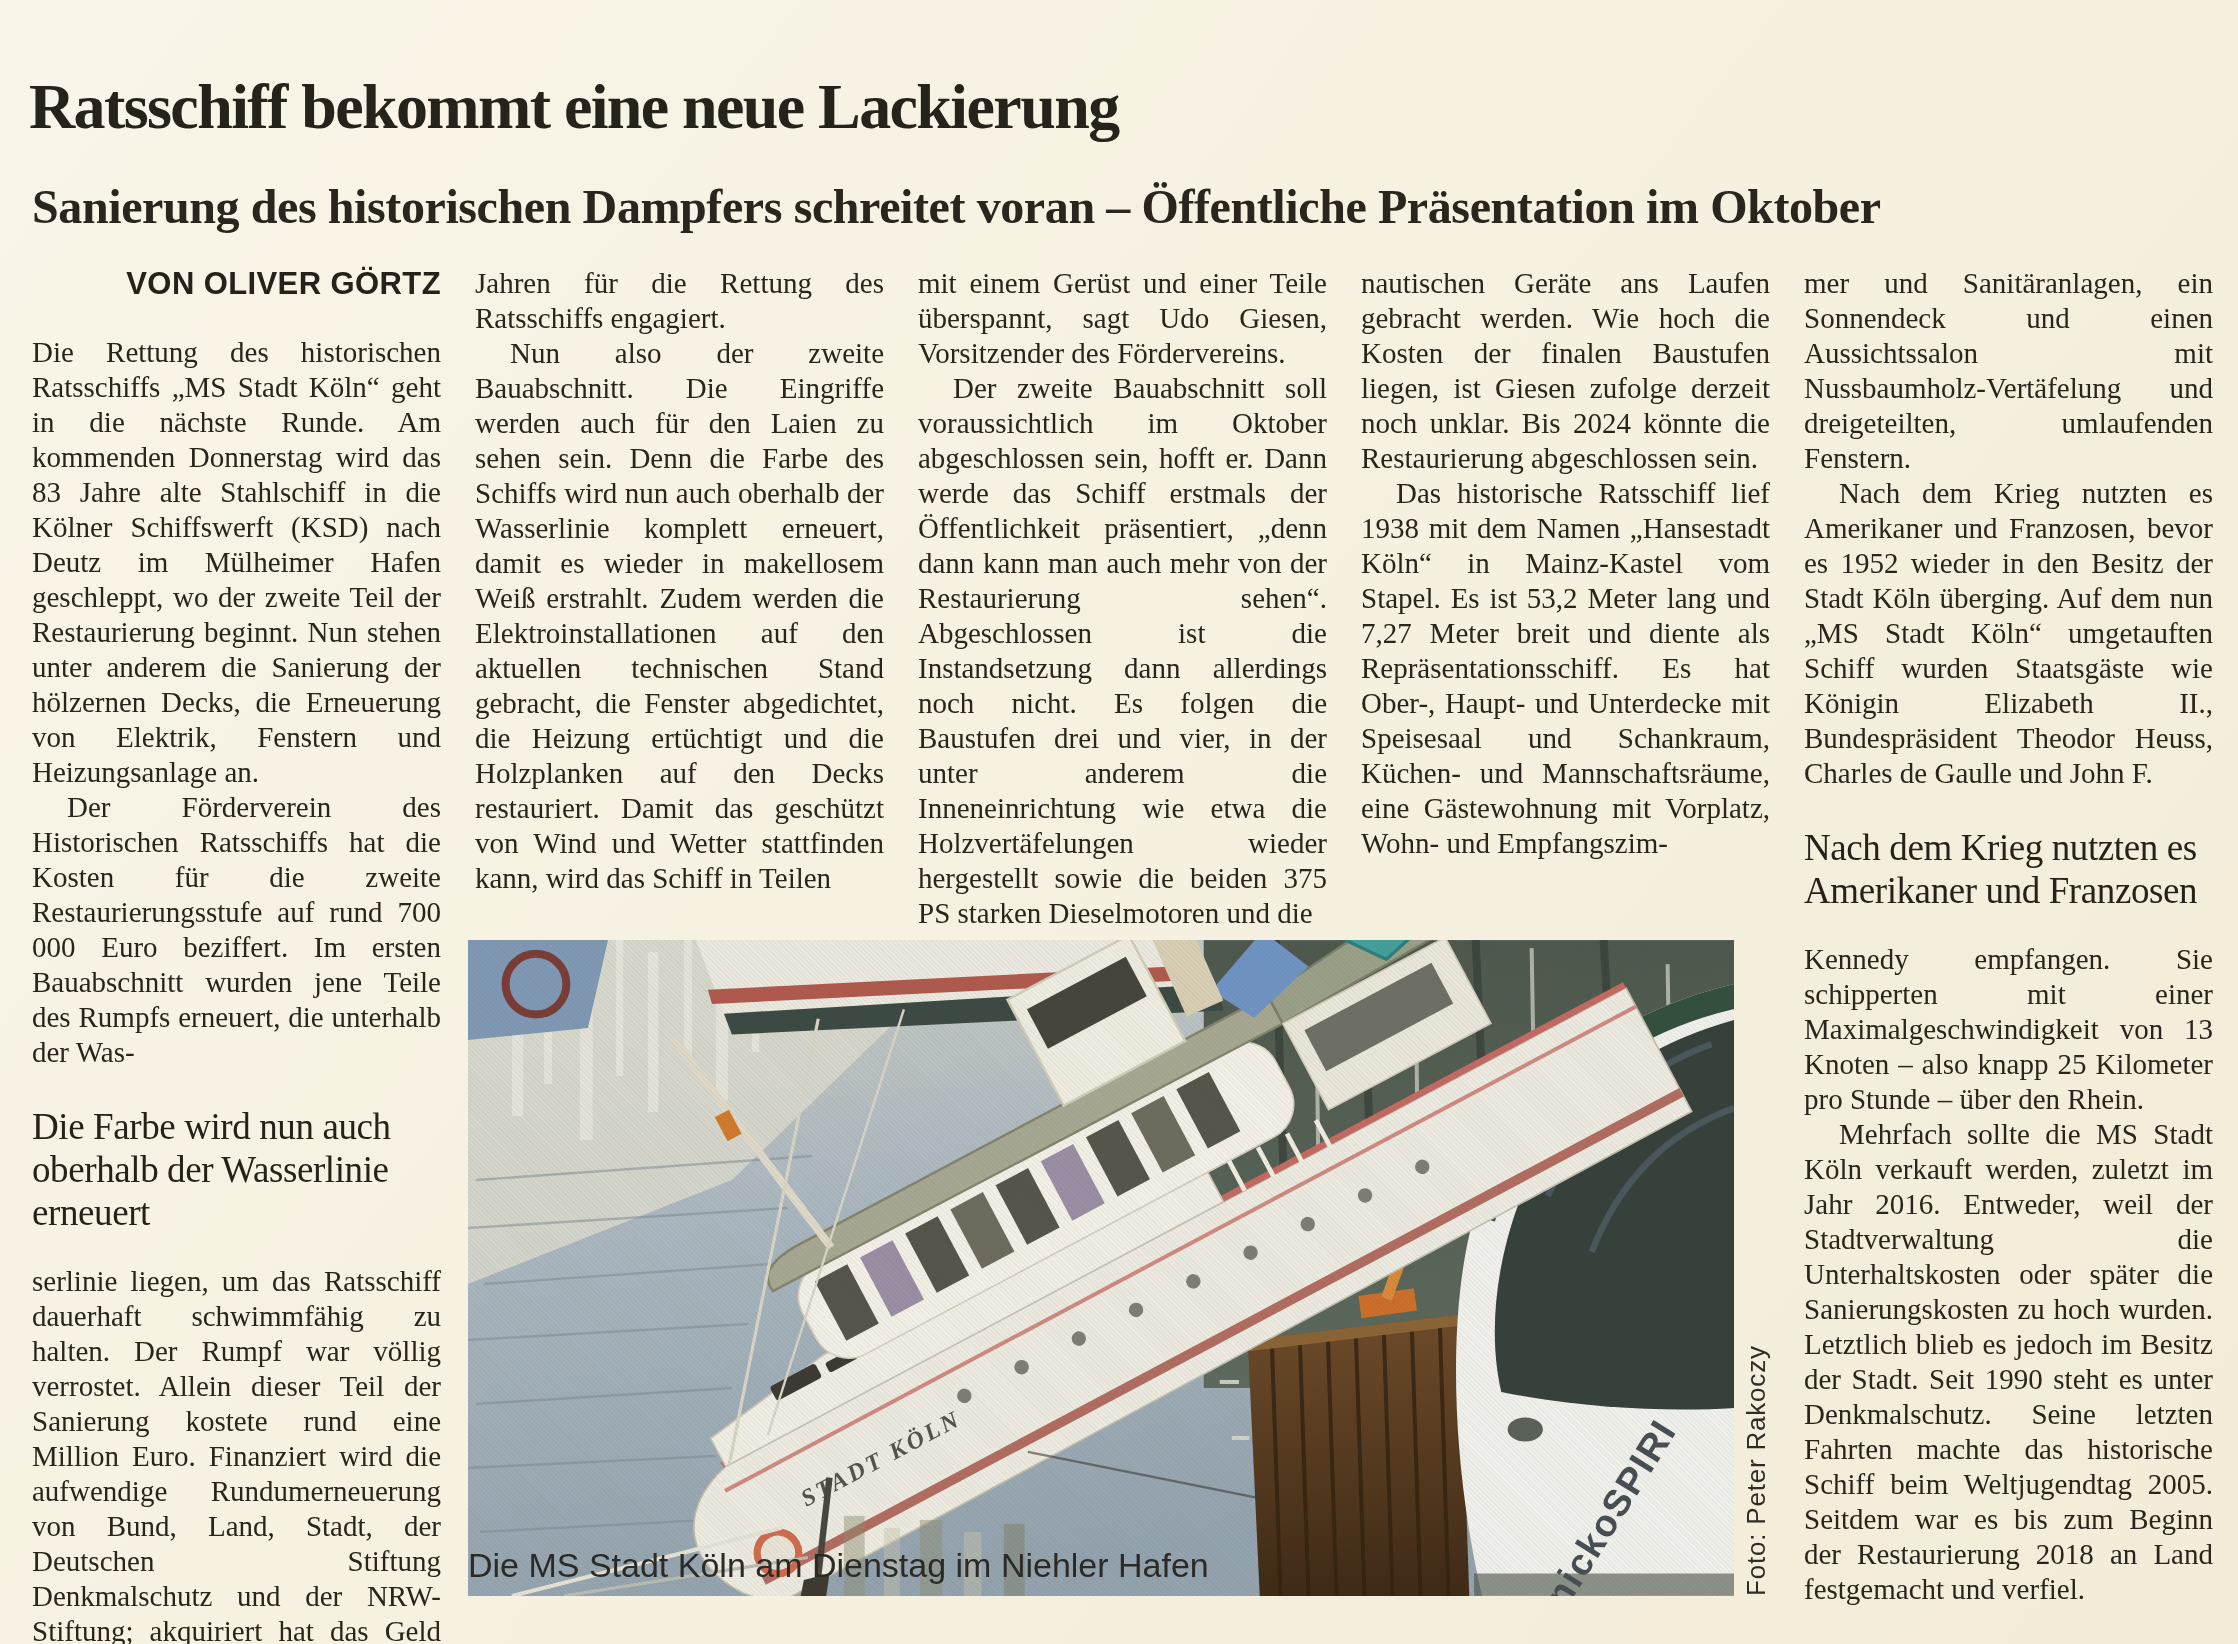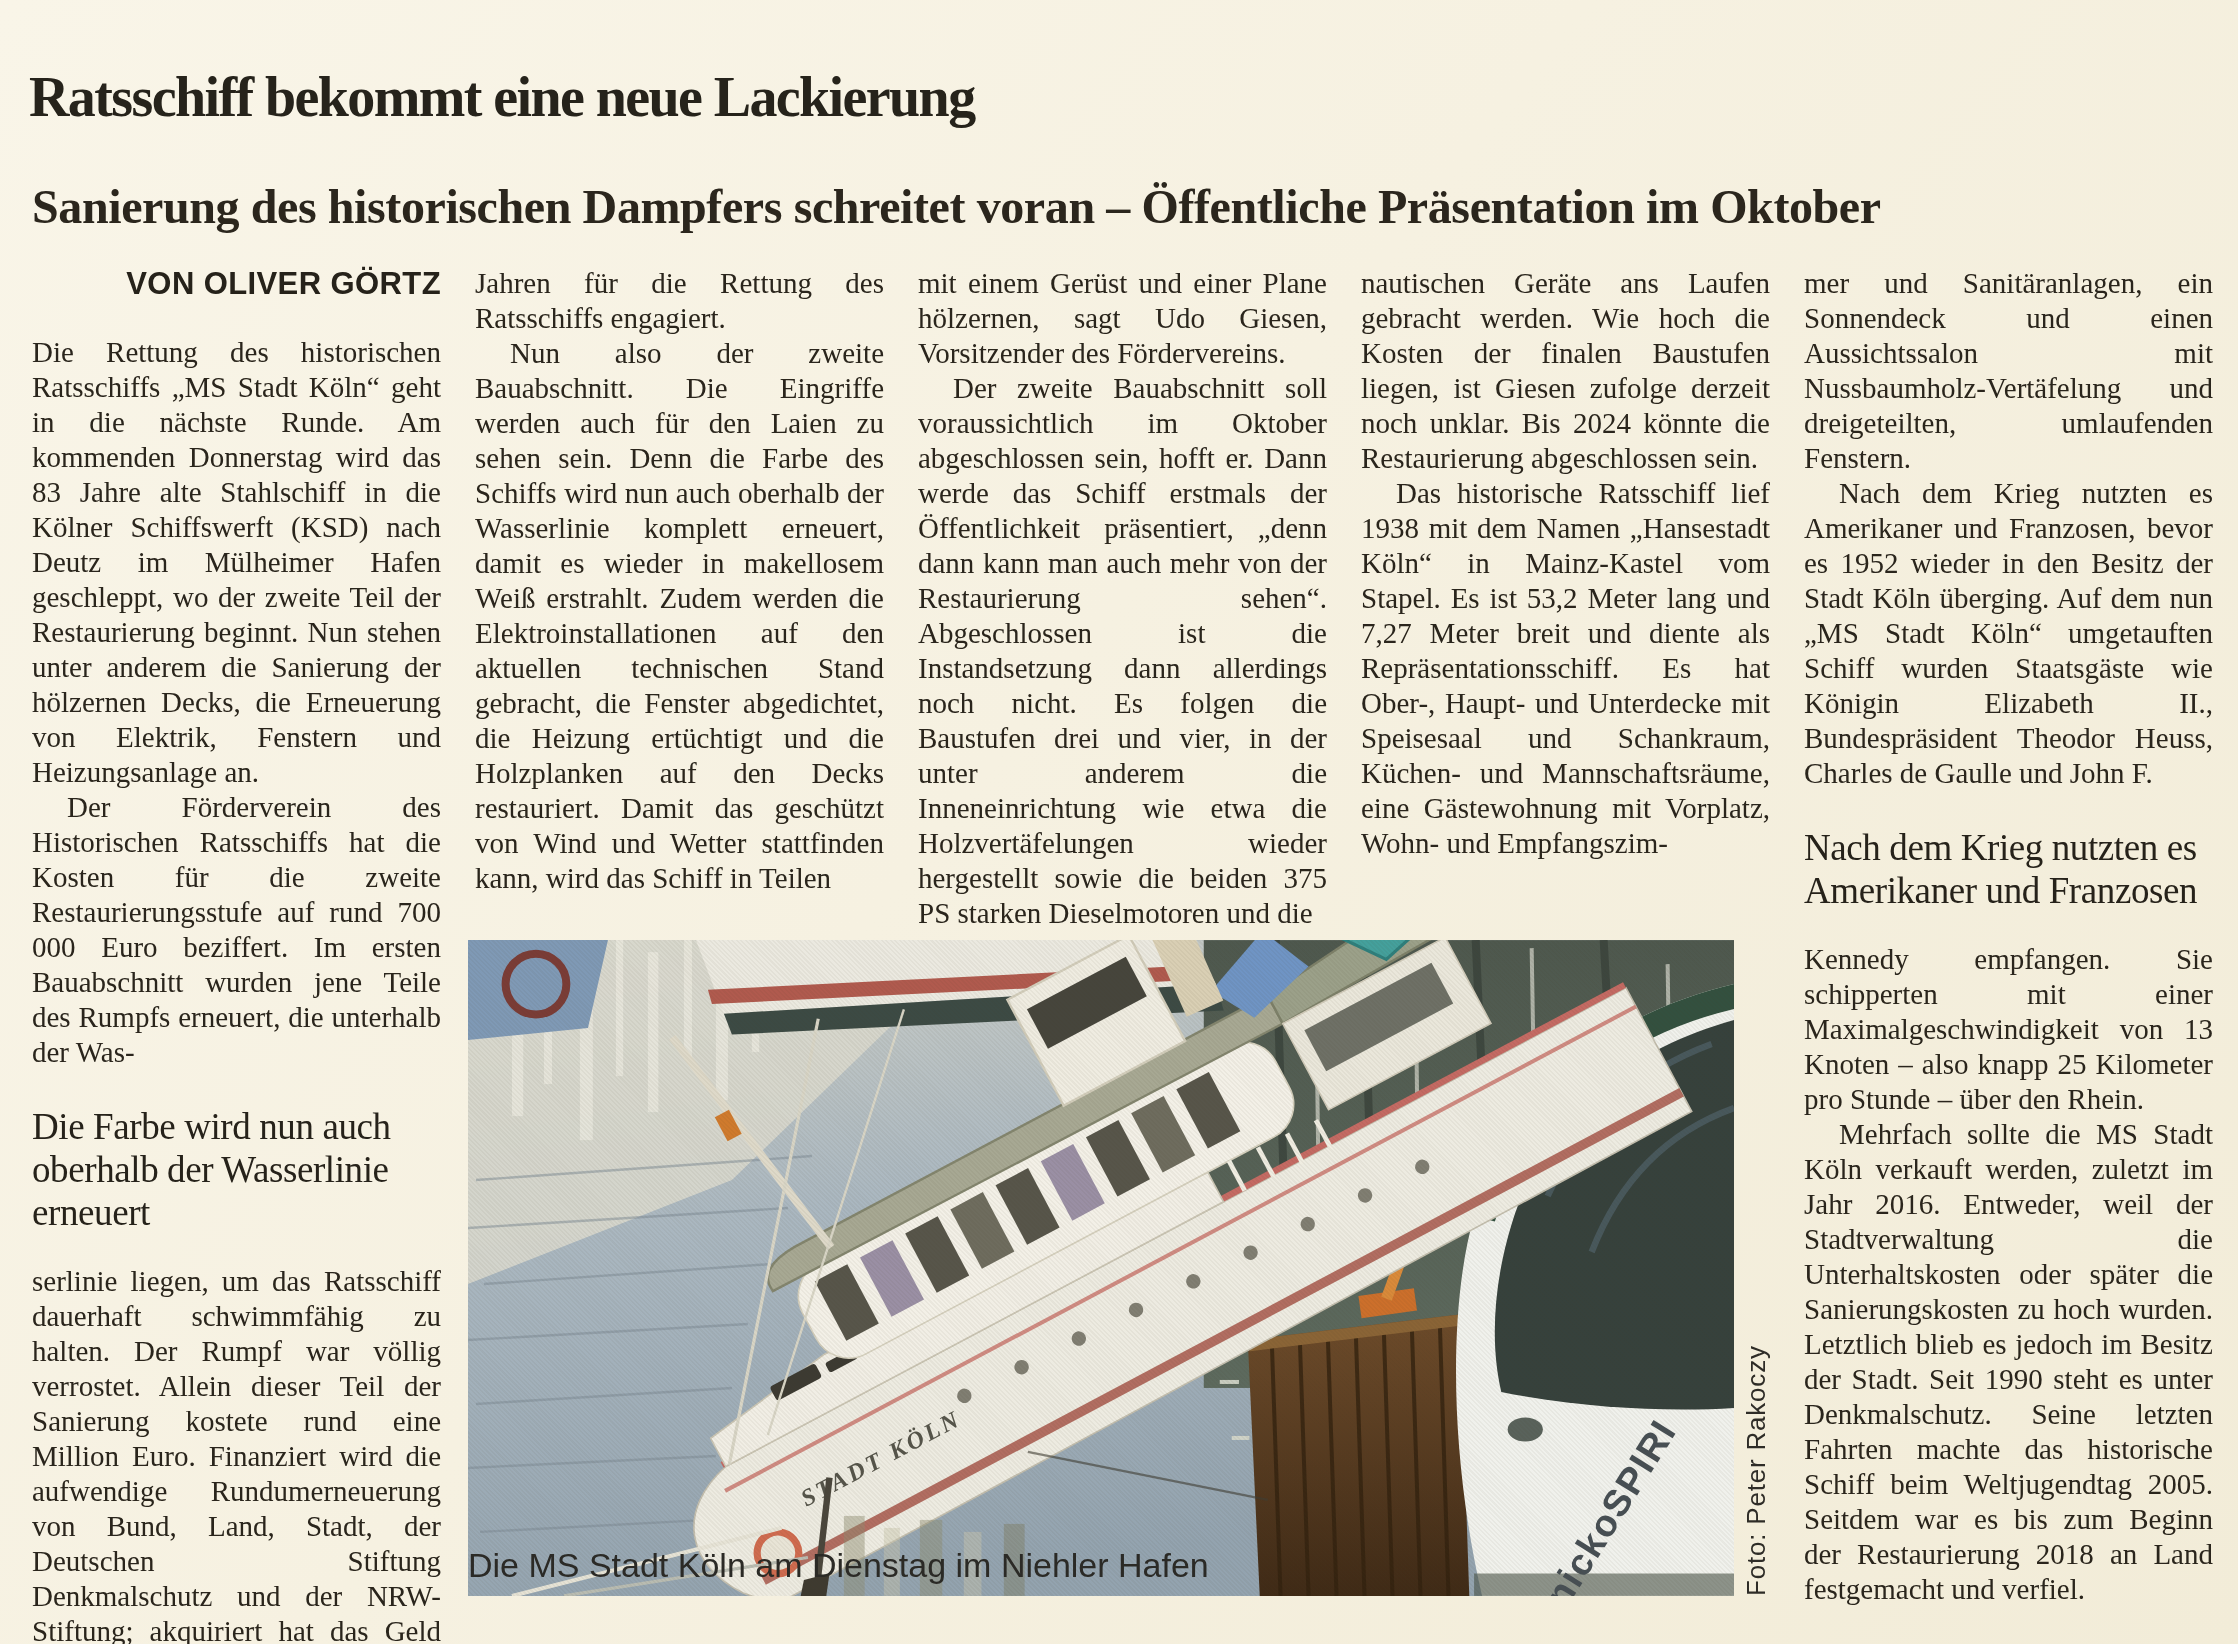--- a/index.html
+++ b/index.html
@@ -3,21 +3,21 @@
 <meta charset="utf-8">
 <style>
   html,body{margin:0;padding:0;background:#e8e2d0;}
   .page{
     position:relative;width:2239px;height:1645px;overflow:hidden;
     background:linear-gradient(128deg,#f9f5e8 0%,#f6f1e1 45%,#f2ecd8 100%);
     font-family:"Liberation Serif",serif;color:#27221a;
   }
   .headline{
     position:absolute;left:29px;top:30px;width:2191px;
-    font-size:56px;font-weight:700;letter-spacing:-1.6px;line-height:1.05;
+    font-size:64px;font-weight:700;letter-spacing:-1.6px;line-height:1.05;
     color:#26231b;white-space:nowrap;
   }
   .subheadline{
     position:absolute;left:32px;top:179px;width:2191px;
     font-size:48px;font-weight:600;letter-spacing:-0.4px;color:#2b261d;white-space:nowrap;
   }
   .col{
     position:absolute;top:266px;width:409px;
     font-size:29px;line-height:35px;text-align:justify;
     color:#2a251c;
@@ -68,21 +68,21 @@
     <div class="colsubhead">Die Farbe wird nun auch oberhalb der Wasserlinie erneuert</div>
     <p>serlinie liegen, um das Ratsschiff dauerhaft schwimmfähig zu halten. Der Rumpf war völlig verrostet. Allein dieser Teil der Sanierung kostete rund eine Million Euro. Finanziert wird die aufwendige Rundumerneuerung von Bund, Land, Stadt, der Deutschen Stiftung Denkmalschutz und der NRW-Stiftung; akquiriert hat das Geld der Förderverein, der sich seit einigen</p>
   </div>
 
   <div class="col" style="left:475px;">
     <p>Jahren für die Rettung des Ratsschiffs engagiert.</p>
     <p class="ind">Nun also der zweite Bauabschnitt. Die Eingriffe werden auch für den Laien zu sehen sein. Denn die Farbe des Schiffs wird nun auch oberhalb der Wasserlinie komplett erneuert, damit es wieder in makellosem Weiß erstrahlt. Zudem werden die Elektroinstallationen auf den aktuellen technischen Stand gebracht, die Fenster abgedichtet, die Heizung ertüchtigt und die Holzplanken auf den Decks restauriert. Damit das geschützt von Wind und Wetter stattfinden kann, wird das Schiff in Teilen</p>
   </div>
 
   <div class="col" style="left:918px;">
-    <p>mit einem Gerüst und einer Plane hölzernen, sagt Udo Giesen, Vorsitzender des Fördervereins.</p>
+    <p>mit einem Gerüst und einer Teile überspannt, sagt Udo Giesen, Vorsitzender des Fördervereins.</p>
     <p class="ind">Der zweite Bauabschnitt soll voraussichtlich im Oktober abgeschlossen sein, hofft er. Dann werde das Schiff erstmals der Öffentlichkeit präsentiert, „denn dann kann man auch mehr von der Restaurierung sehen“. Abgeschlossen ist die Instandsetzung dann allerdings noch nicht. Es folgen die Baustufen drei und vier, in der unter anderem die Inneneinrichtung wie etwa die Holzvertäfelungen wieder hergestellt sowie die beiden 375 PS starken Dieselmotoren und die</p>
   </div>
 
   <div class="col" style="left:1361px;">
     <p>nautischen Geräte ans Laufen gebracht werden. Wie hoch die Kosten der finalen Baustufen liegen, ist Giesen zufolge derzeit noch unklar. Bis 2024 könnte die Restaurierung abgeschlossen sein.</p>
     <p class="ind">Das historische Ratsschiff lief 1938 mit dem Namen „Hansestadt Köln“ in Mainz-Kastel vom Stapel. Es ist 53,2 Meter lang und 7,27 Meter breit und diente als Repräsentationsschiff. Es hat Ober-, Haupt- und Unterdecke mit Speisesaal und Schankraum, Küchen- und Mannschaftsräume, eine Gästewohnung mit Vorplatz, Wohn- und Empfangszim-</p>
   </div>
 
   <div class="col" style="left:1804px;">
     <p>mer und Sanitäranlagen, ein Sonnendeck und einen Aussichtssalon mit Nussbaumholz-Vertäfelung und dreigeteilten, umlaufenden Fenstern.</p>

